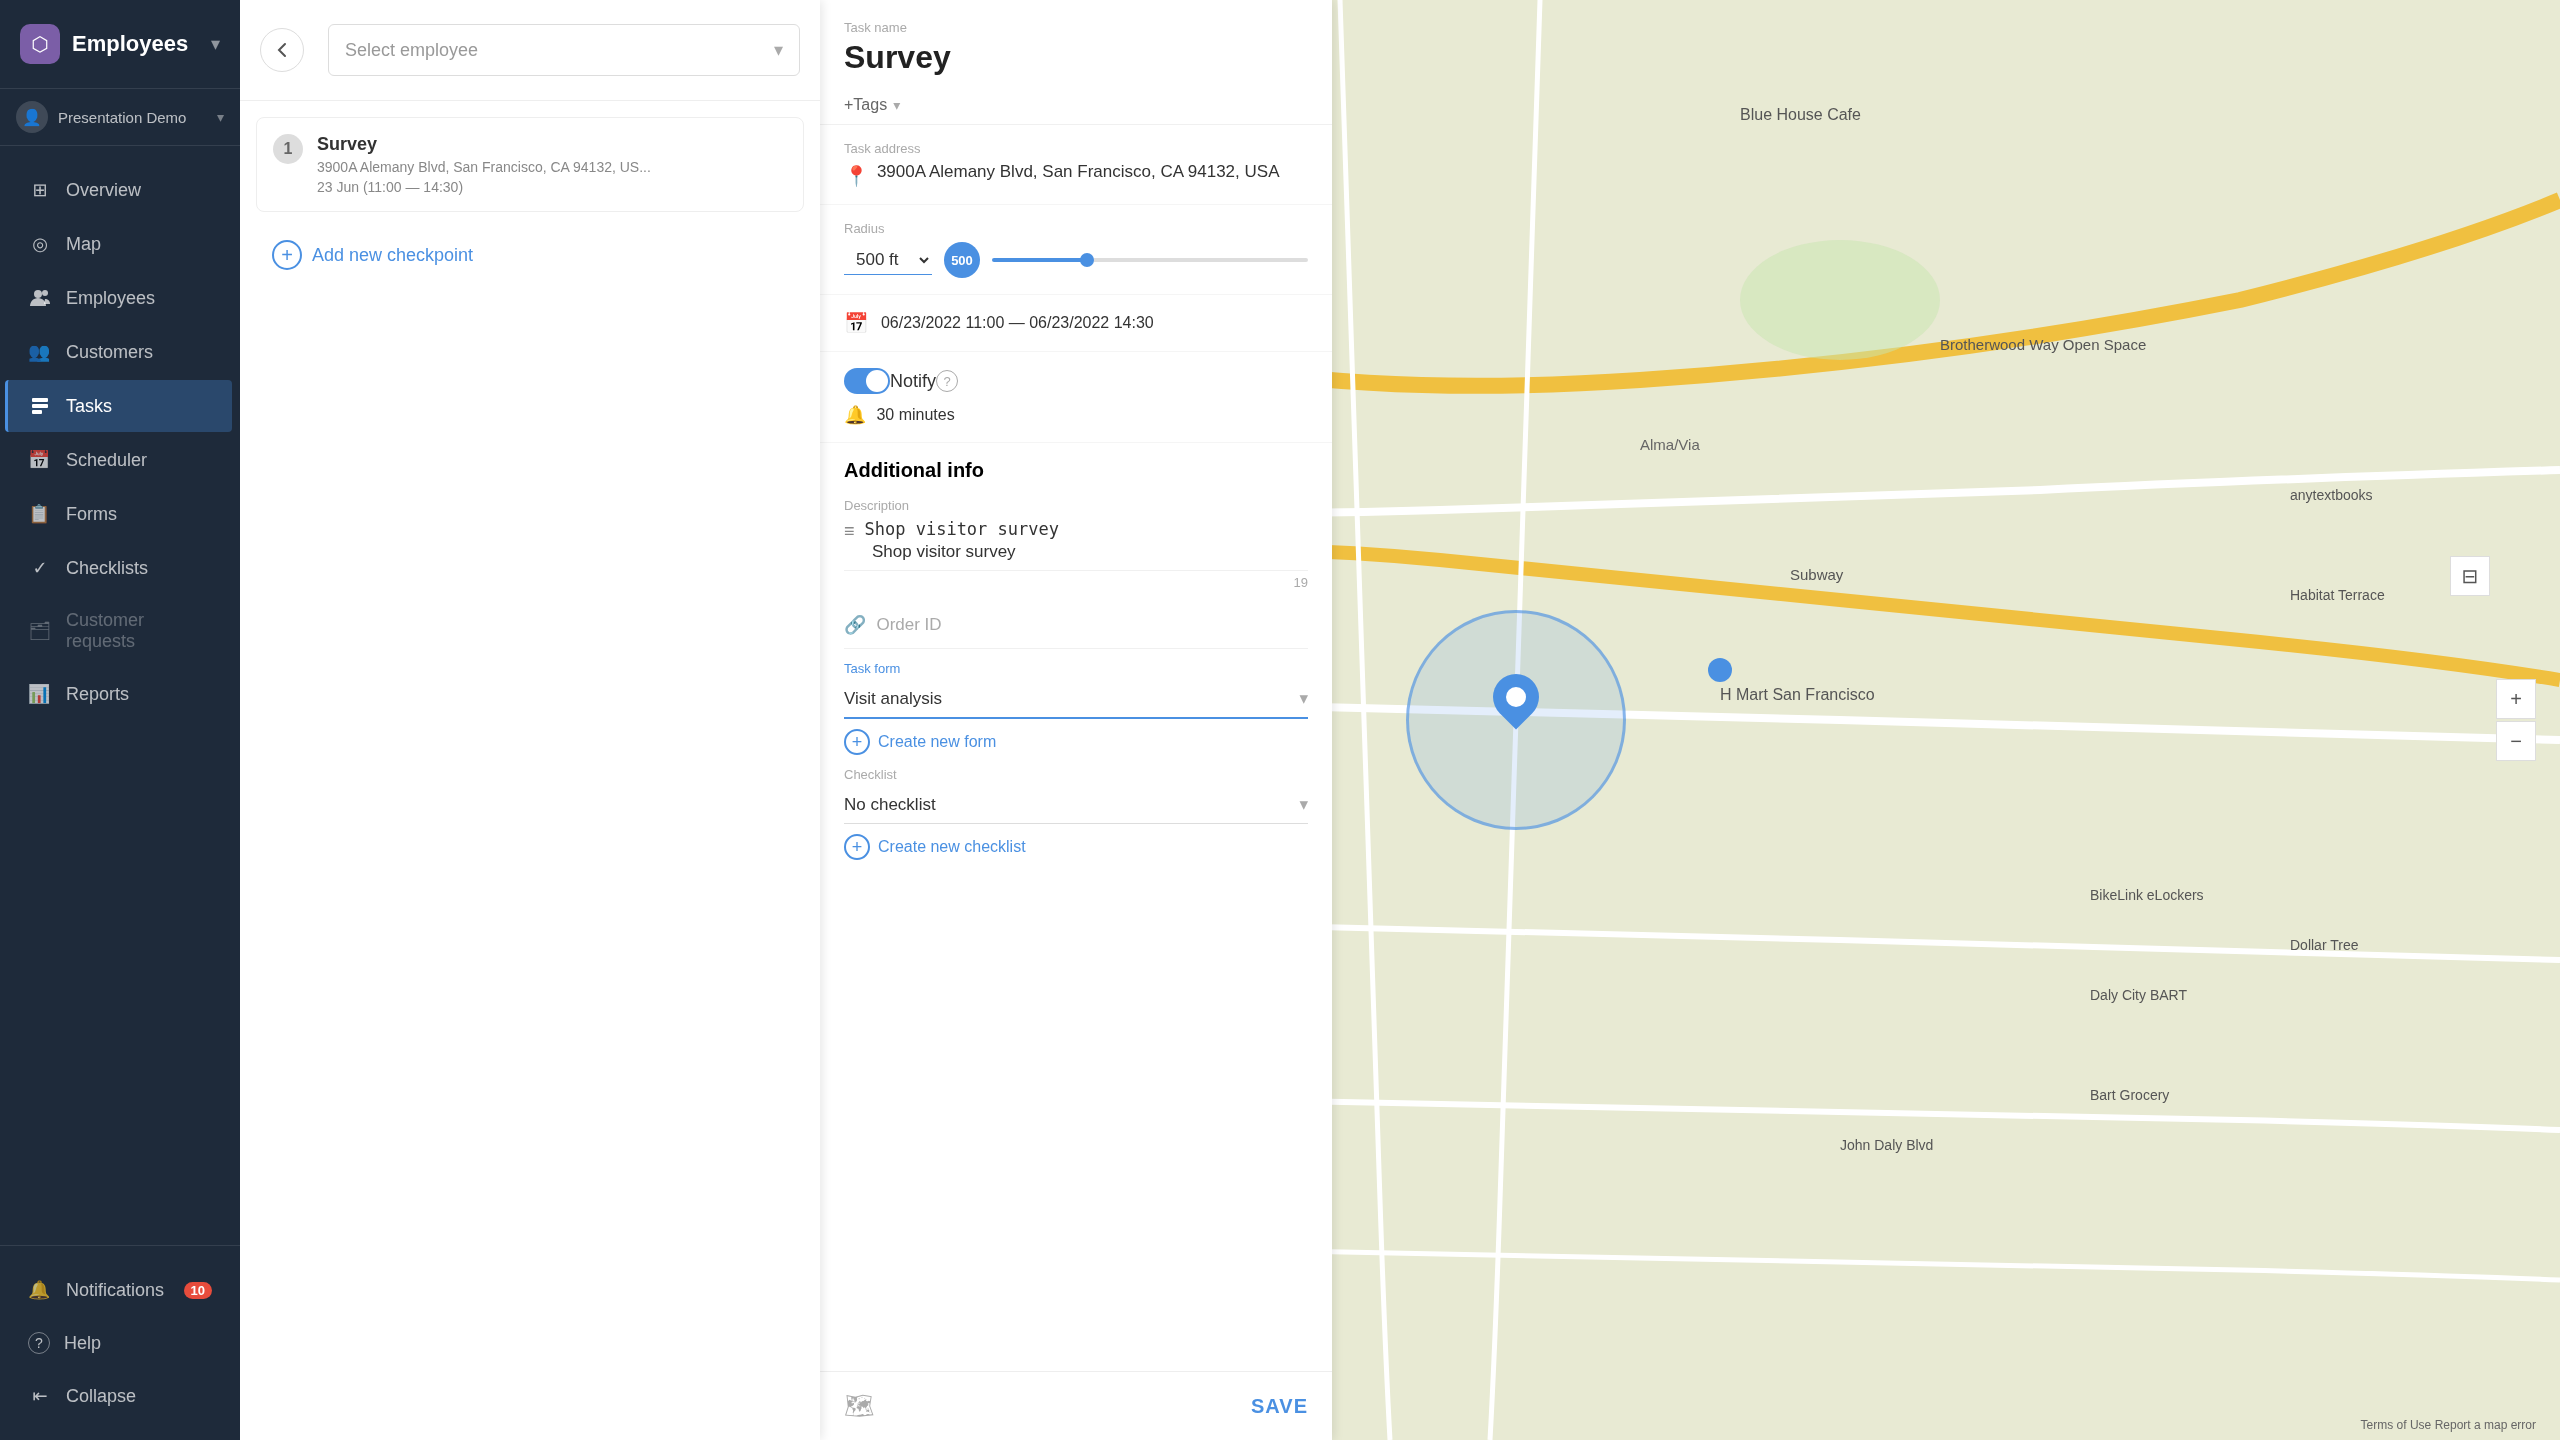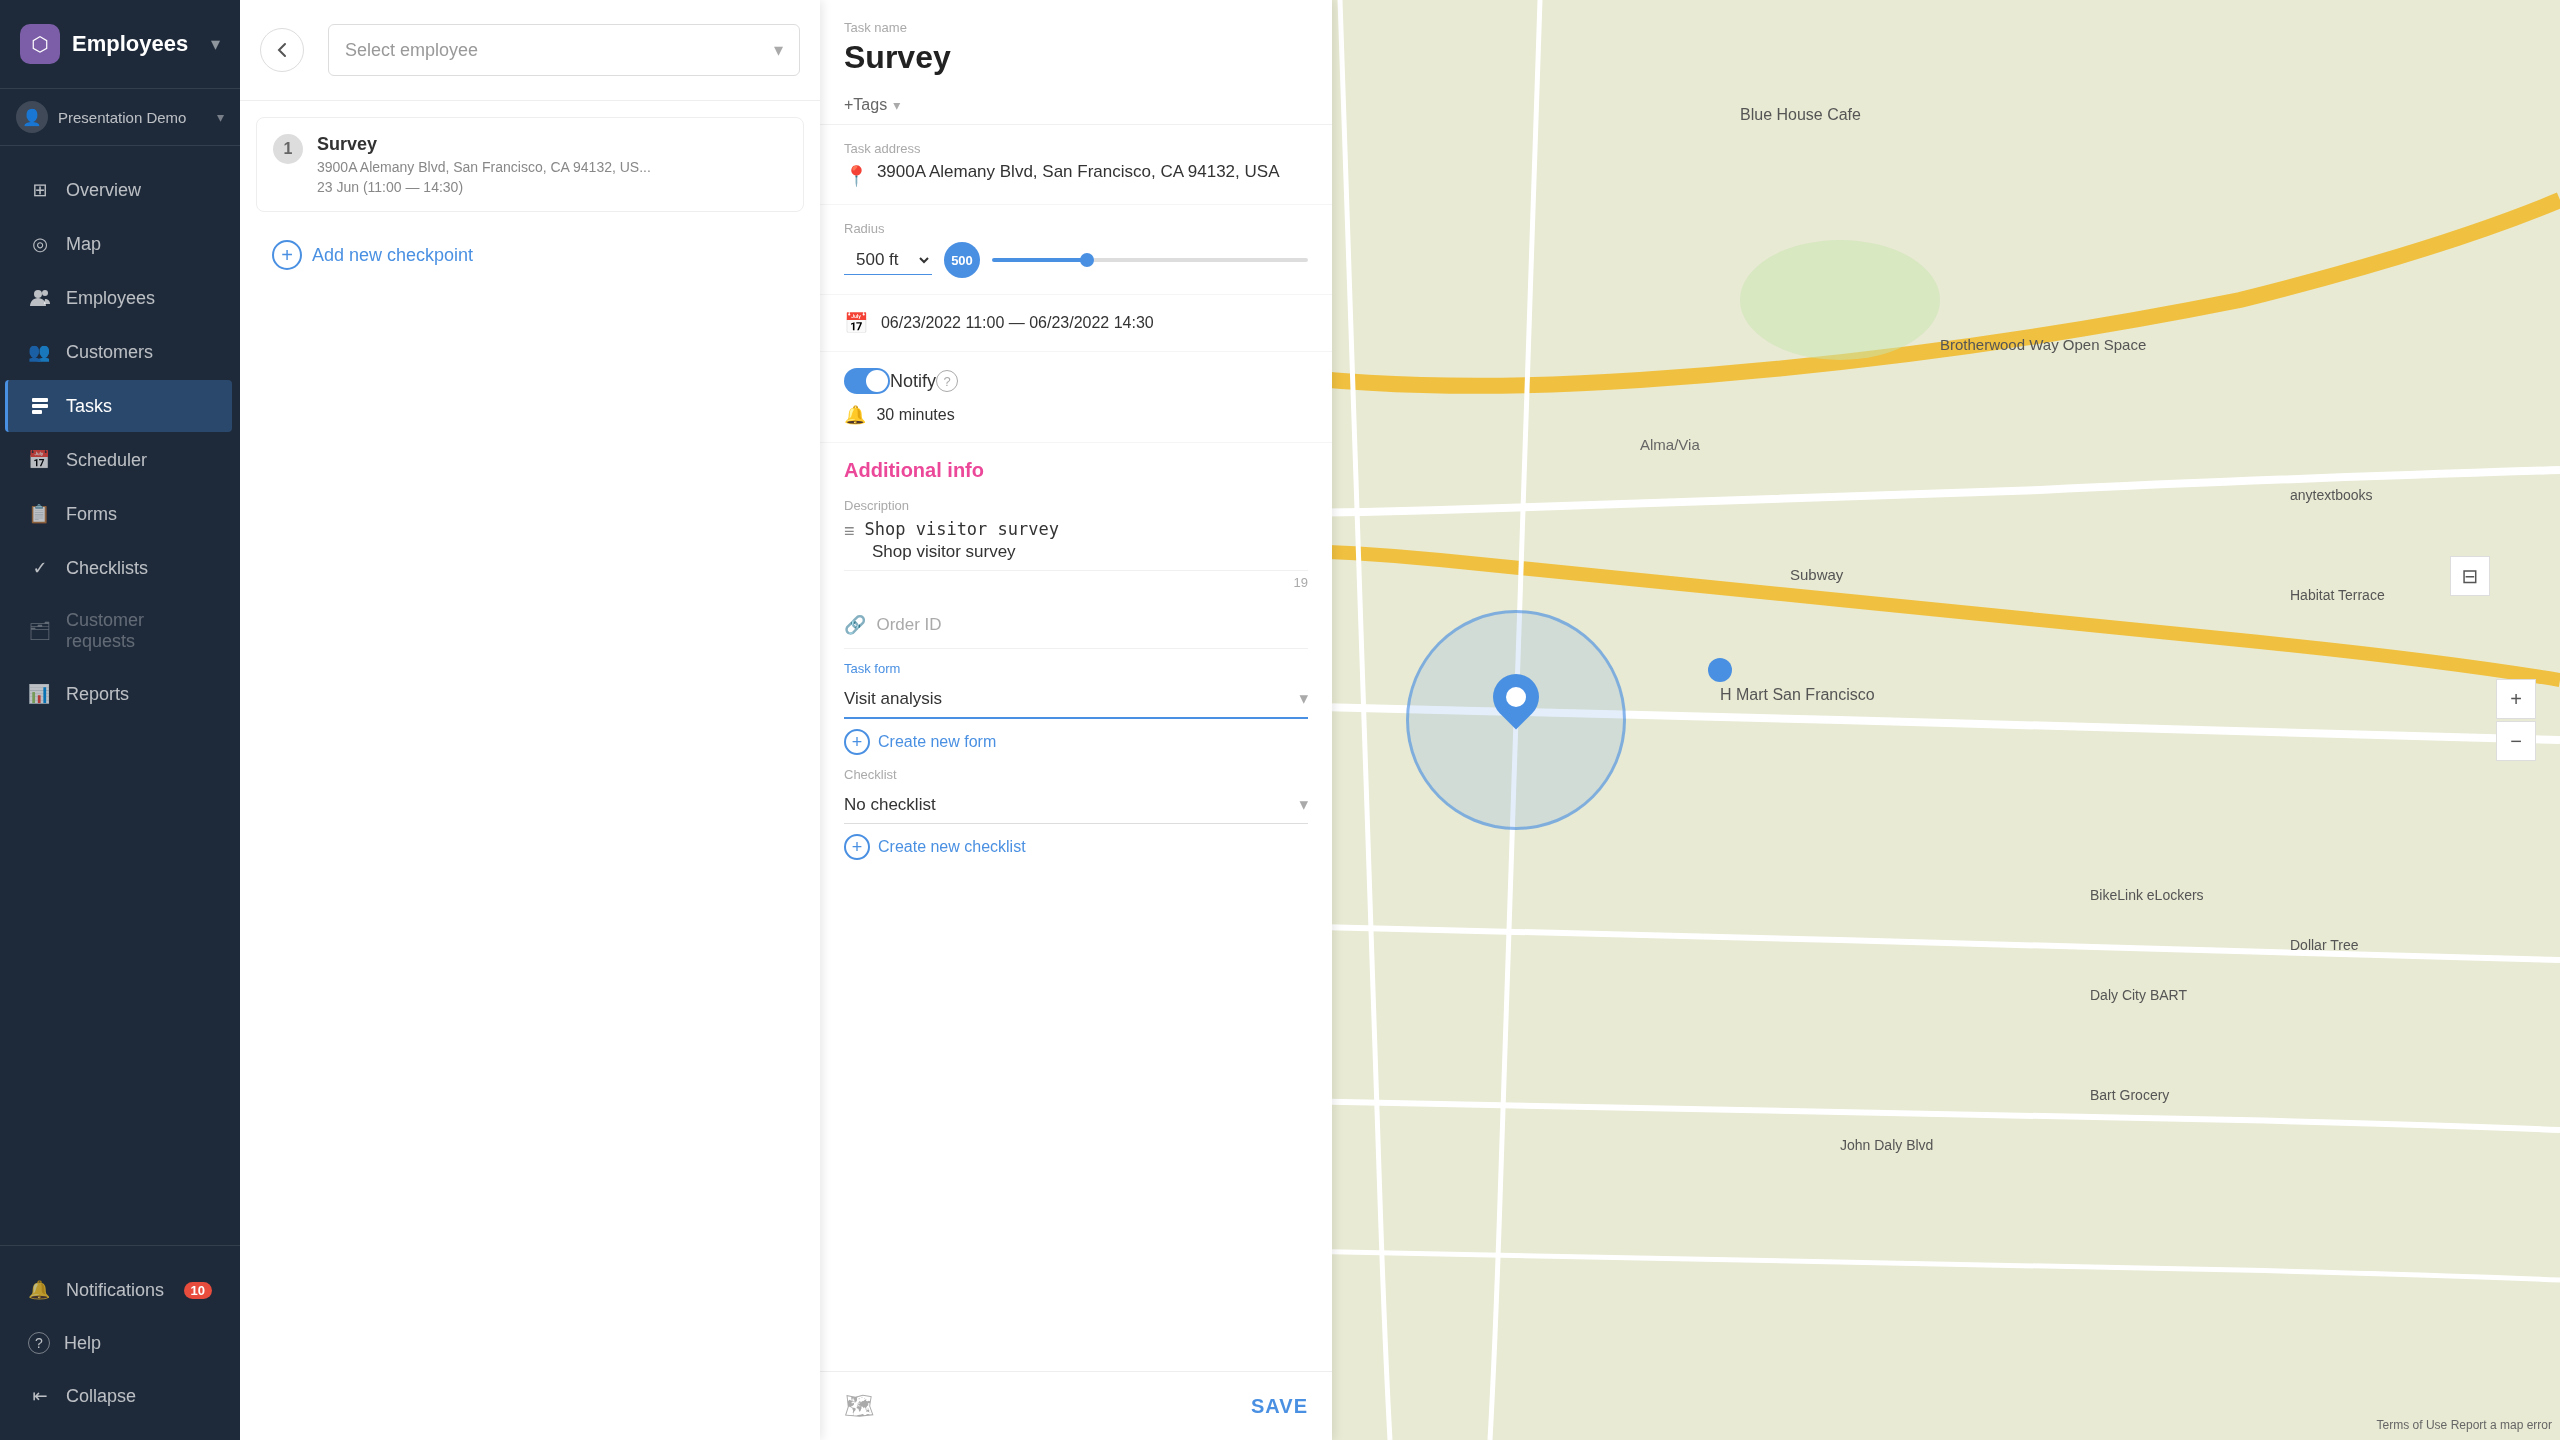--- a/index.html
+++ b/index.html
@@ -69,21 +69,21 @@
     .notify-row { padding: 16px 24px; border-bottom: 1px solid #f5f5f5; }
     .notify-inner { display: flex; align-items: center; margin-bottom: 10px; }
     .toggle { width: 46px; height: 26px; background: #4a90e2; border-radius: 13px; position: relative; cursor: pointer; }
     .toggle-knob { width: 22px; height: 22px; background: white; border-radius: 50%; position: absolute; top: 2px; right: 2px; }
     .notify-label { font-size: 18px; color: #333; font-weight: 500; }
     .help-icon { width: 22px; height: 22px; border: 1px solid #aaa; border-radius: 50%; display: flex; align-items: center; justify-content: center; font-size: 13px; color: #aaa; cursor: pointer; }
     .bell-row { display: flex; align-items: center; gap: 10px; }
     .bell-icon { font-size: 18px; color: #555; }
     .bell-value { font-size: 16px; color: #333; }
     .additional-info { padding: 16px 24px; }
-    .section-title { font-size: 20px; font-weight: 600; color: #ec4899; margin-bottom: 16px; }
+    .section-title { font-size: 20px; font-weight: 600; color: #000000; margin-bottom: 16px; }
     .description-row { margin-bottom: 12px; }
     .desc-inner { display: flex; gap: 10px; }
     .lines-icon { font-size: 18px; color: #888; margin-top: 2px; }
     .desc-count { text-align: right; font-size: 13px; color: #aaa; margin-top: 4px; }
     .order-id-row { padding: 12px 0; border-bottom: 1px solid #f0f0f0; margin-bottom: 12px; }
     .order-inner { display: flex; gap: 10px; align-items: center; }
     .link-icon { font-size: 18px; color: #888; }
     .order-placeholder { font-size: 17px; color: #aaa; }
     .form-field { margin-bottom: 8px; }
     .form-label { font-size: 13px; color: #4a90e2; margin-bottom: 4px; }
@@ -108,21 +108,21 @@
 
     
     .map-watermark { position: absolute; bottom: 8px; left: 580px; font-size: 12px; color: #666; z-index: 5; display: flex; align-items: center; gap: 4px; }
     .map-logo { font-size: 14px; font-weight: bold; }
     .map-logo span:first-child { color: #4285F4; }
     .map-logo span:nth-child(2) { color: #EA4335; }
     .map-logo span:nth-child(3) { color: #FBBC05; }
     .map-logo span:nth-child(4) { color: #4285F4; }
     .map-logo span:nth-child(5) { color: #34A853; }
     .map-logo span:nth-child(6) { color: #EA4335; }
-    .map-terms { position: absolute; bottom: 8px; right: 8px; font-size: 12px; color: #666; z-index: 5; }
+    .map-terms { position: absolute; bottom: 8px; right: 24px; font-size: 12px; color: #666; z-index: 5; }
   </style>
 </head>
 <body>
 
 <div class="app-container">
 
   <div class="sidebar">
     <div class="sidebar-header">
       <div class="sidebar-logo">⬡</div>
       <span class="sidebar-app-name">Employees</span>

